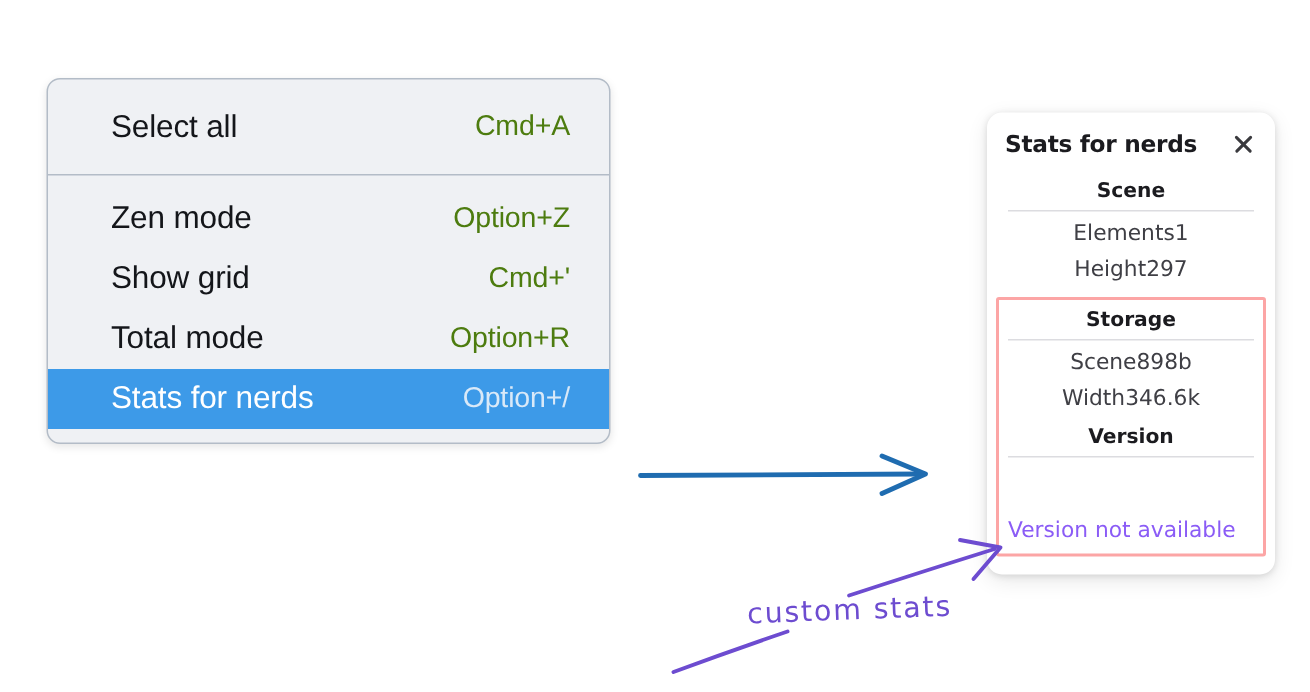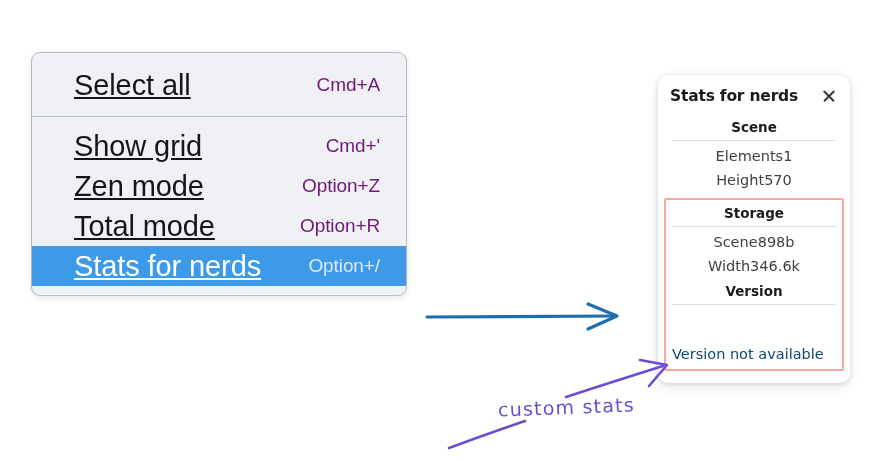--- a/index.html
+++ b/index.html
@@ -44,29 +44,28 @@
   .menu-item {
     display: flex;
     align-items: center;
     justify-content: space-between;
     height: 40px;
     padding: 0 26px 0 42px;
     box-sizing: border-box;
     cursor: default;
   }
   .menu-item-label {
-    font-size: 29px;
+    font-size: 21px;
     color: #14161a;
     letter-spacing: -0.1px;
     white-space: nowrap;
-    text-decoration: underline;
   }
   .menu-item-shortcut {
     font-size: 19px;
-    color: #701a75;
+    color: #4d7c0f;
     white-space: nowrap;
     letter-spacing: -0.1px;
   }
   .menu-item.selected {
     background: #3d9ae8;
   }
   .menu-item.selected .menu-item-label {
     color: #ffffff;
   }
   .menu-item.selected .menu-item-shortcut {
@@ -139,21 +138,21 @@
     justify-content: center;
     font-size: 14.5px;
     color: #3f3f45;
     padding: 3px 2px 3px 2px;
     line-height: 1.25;
   }
   .stat-key { white-space: nowrap; }
   .stat-val { white-space: nowrap; }
   .stat-note {
     font-size: 14.5px;
-    color: #0c4a6e;
+    color: #8b5cf6;
     padding: 4px 2px 2px 2px;
     white-space: nowrap;
     margin-top: 37px;
   }
 
   
   .custom-box {
     border: 2px solid #fca5a5;
     border-radius: 2px;
     padding: 1px 4px 5px 4px;
@@ -190,26 +189,26 @@
     <div class="menu-item">
       <span class="menu-item-label">Select all</span>
       <span class="menu-item-shortcut">Cmd+A</span>
     </div>
   </div>
 
   <div class="menu-divider"></div>
 
   <div class="menu-group">
     <div class="menu-item">
+      <span class="menu-item-label">Zen mode</span>
+      <span class="menu-item-shortcut">Option+Z</span>
+    </div>
+    <div class="menu-item">
       <span class="menu-item-label">Show grid</span>
       <span class="menu-item-shortcut">Cmd+'</span>
-    </div>
-    <div class="menu-item">
-      <span class="menu-item-label">Zen mode</span>
-      <span class="menu-item-shortcut">Option+Z</span>
     </div>
     <div class="menu-item">
       <span class="menu-item-label">Total mode</span>
       <span class="menu-item-shortcut">Option+R</span>
     </div>
     <div class="menu-item selected">
       <span class="menu-item-label">Stats for nerds</span>
       <span class="menu-item-shortcut">Option+/</span>
     </div>
   </div>
@@ -225,21 +224,21 @@
 
   <div class="section-heading">Scene</div>
   <div class="section-rule"></div>
 
   <div class="stat-row">
     <span class="stat-key">Elements</span>
     <span class="stat-val">1</span>
   </div>
   <div class="stat-row">
     <span class="stat-key">Height</span>
-    <span class="stat-val">570</span>
+    <span class="stat-val">297</span>
   </div>
 
   <div class="custom-box">
 
     <div class="section-heading">Storage</div>
     <div class="section-rule"></div>
 
     <div class="stat-row">
       <span class="stat-key">Scene</span>
       <span class="stat-val">898b</span>

